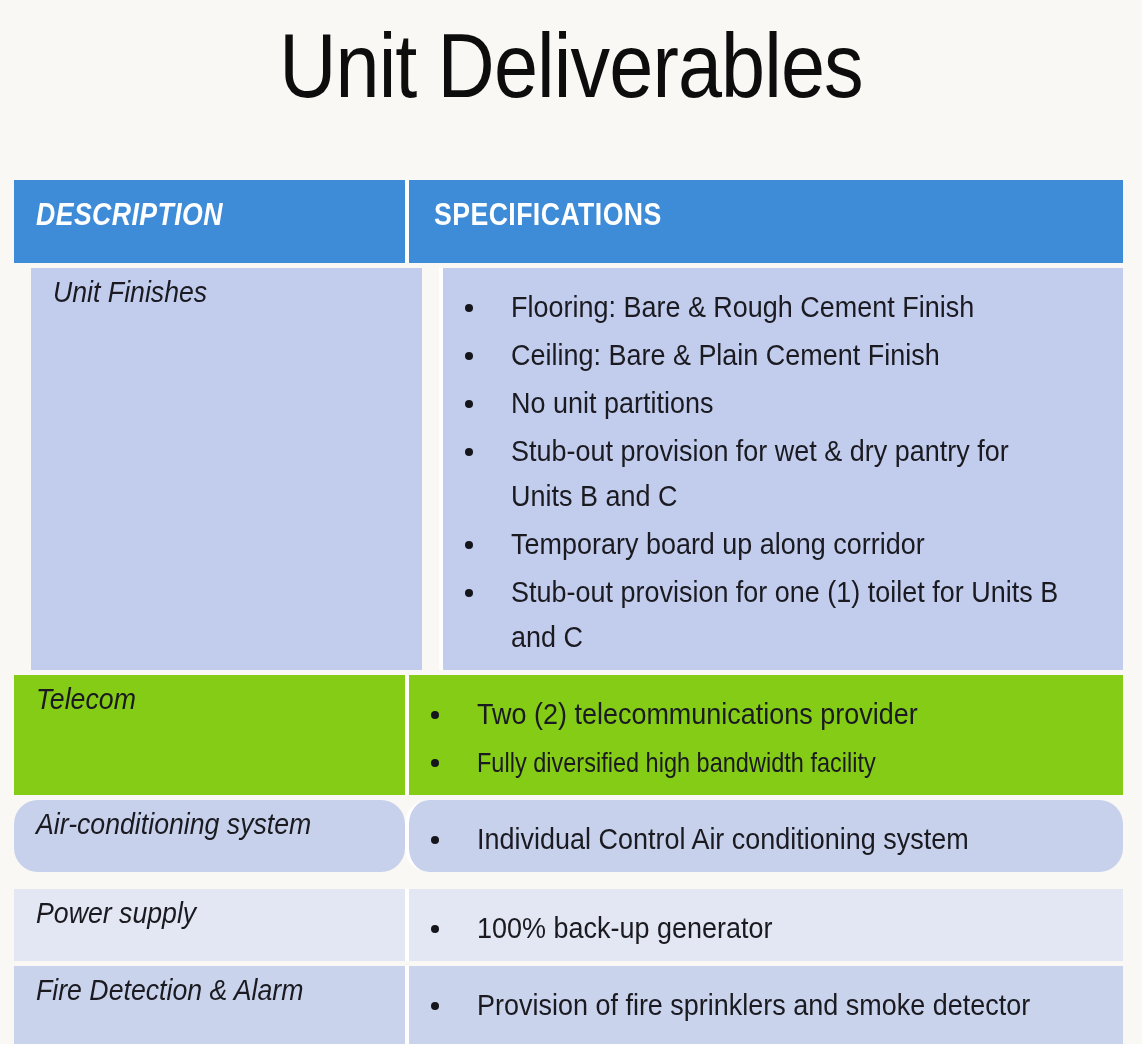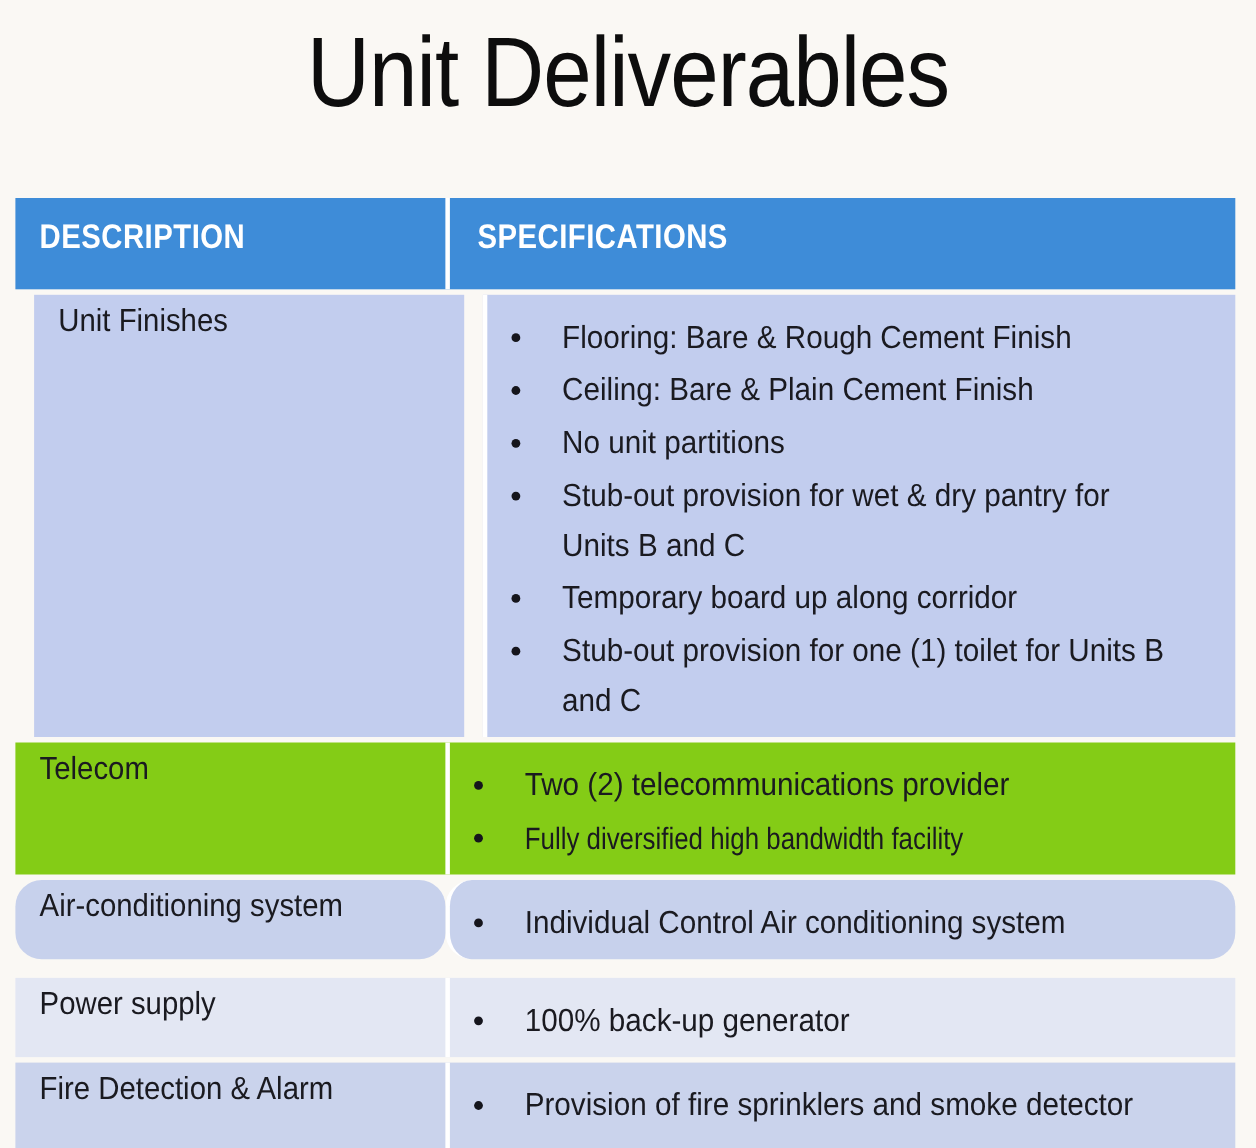--- a/index.html
+++ b/index.html
@@ -54,20 +54,21 @@
     margin-bottom: 5px;
     box-sizing: border-box;
   }
   .row:last-child { margin-bottom: 0; }
 
   .cell-desc {
     width: 391px;
     flex: 0 0 391px;
     box-sizing: border-box;
     padding: 6px 0 10px 22px;
+    font-style: italic;
   }
   .cell-spec {
     flex: 1 1 auto;
     box-sizing: border-box;
     padding: 17px 10px 10px 0;
     border-left: 4px solid #ffffff;
   }
 
   
   .header-row .cell-desc,

